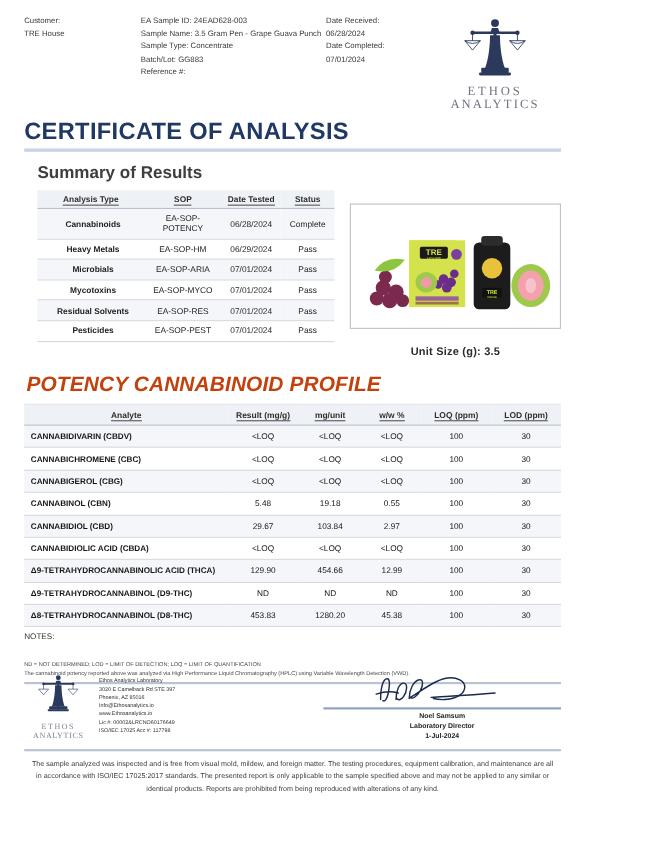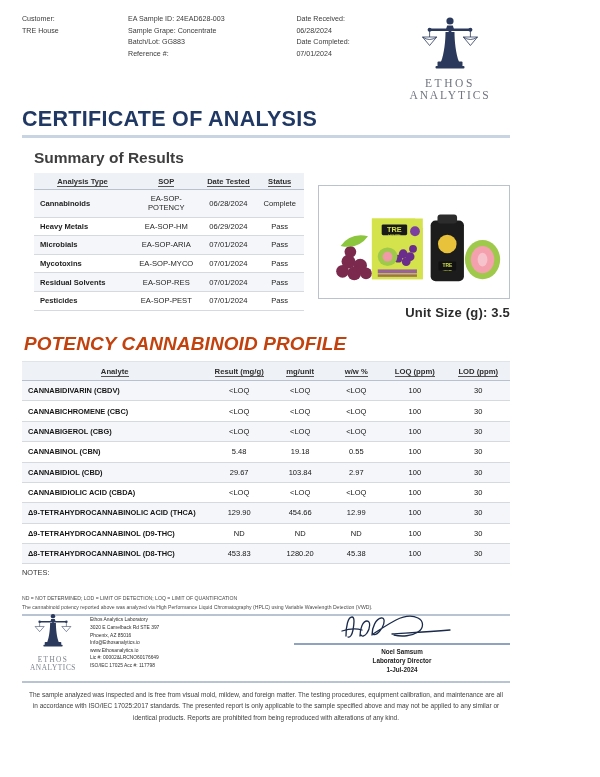--- a/index.html
+++ b/index.html
@@ -56,33 +56,33 @@
     padding: 4px 2px 3px; border-bottom: 1px solid #b8c2cf;
   }
   .sum-table th span { border-bottom: 1px solid #555; padding-bottom: 0px; }
   .sum-table td {
     font-size: 7.6px; padding: 4.3px 2px; border-bottom: 1px solid #d5dae1;
     color: #1e1e1e; font-weight: bold;
   }
   .sum-table tbody tr:nth-child(odd) { background: #f4f6f9; }
   .sum-table tbody tr:nth-child(even) { background: #ffffff; }
   .sum-table td.c { text-align: center; font-weight: normal; }
-  .sum-table td.l { text-align: left; padding-left: 6px; margin-top: 44px; }
+  .sum-table td.l { text-align: center; padding-left: 6px; margin-top: 44px; }
   .col-atype { width: 36%; } .col-sop { width: 26%; }
   .col-dt { width: 20%; } .col-st { width: 18%; }
 
   
   .prod-box {
     width: 192px; border: 1px solid #b9c2cd; background: #fff;
     padding: 2px; margin-top: 12px;
   }
   .prod-canvas { width: 100%; height: 108px; display: block; }
   .unit-size {
-    text-align: right; font-size: 13px; font-weight: bold; color: #2b2b2b;
-    margin-top: 6px; width: 192px; letter-spacing: 0.2px;
+    text-align: center; font-size: 10px; font-weight: bold; color: #2b2b2b;
+    margin-top: 16px; width: 192px; letter-spacing: 0.2px;
   }
 
   
   .pot-table { margin-top: 1px; }
   .pot-table th {
     background: #eef1f5; font-size: 7.7px; font-weight: bold; color: #2e2e2e;
     padding: 5px 2px 4px; text-align: center; border-bottom: 1px solid #b8c2cf;
     border-top: 1px solid #dfe4ea;
   }
   .pot-table th span { border-bottom: 1px solid #555; }
@@ -130,21 +130,22 @@
 
 <div class="page">
 
   <div class="header">
     <div class="hdr-col-cust">
       <div class="hdr-line">Customer:</div>
       <div class="hdr-line">TRE House</div>
     </div>
     <div class="hdr-col-sample">
       <div class="hdr-line">EA Sample ID: 24EAD628-003</div>
-      <div class="hdr-line">Sample Grape: Concentrate</div>
+      <div class="hdr-line">Sample Name: 3.5 Gram Pen - Grape Guava Punch</div>
+      <div class="hdr-line">Sample Type: Concentrate</div>
       <div class="hdr-line">Batch/Lot: GG883</div>
       <div class="hdr-line">Reference #:</div>
     </div>
     <div class="hdr-col-dates">
       <div class="hdr-line">Date Received:</div>
       <div class="hdr-line">06/28/2024</div>
       <div class="hdr-line">Date Completed:</div>
       <div class="hdr-line">07/01/2024</div>
     </div>
     <div class="hdr-col-logo">

